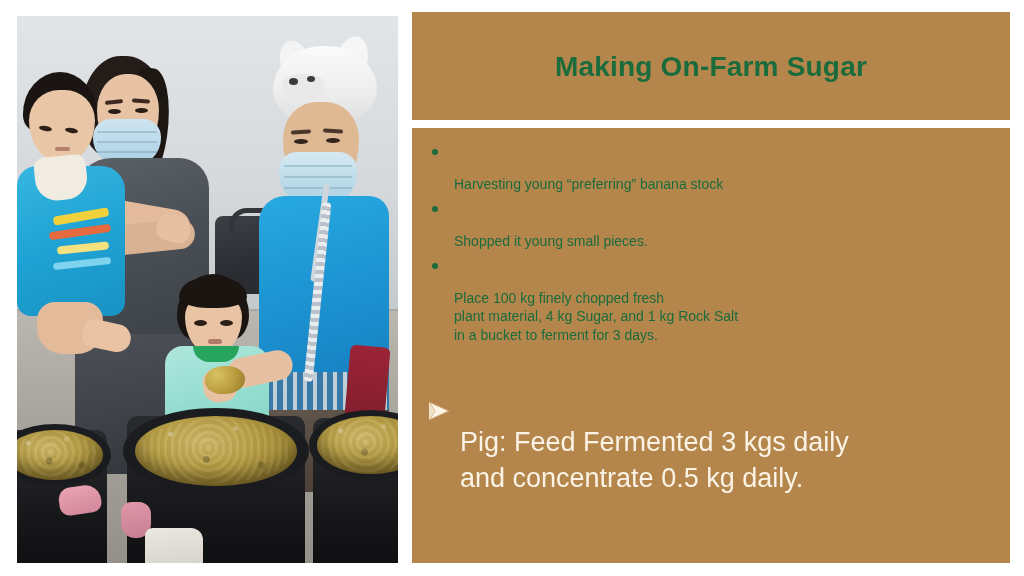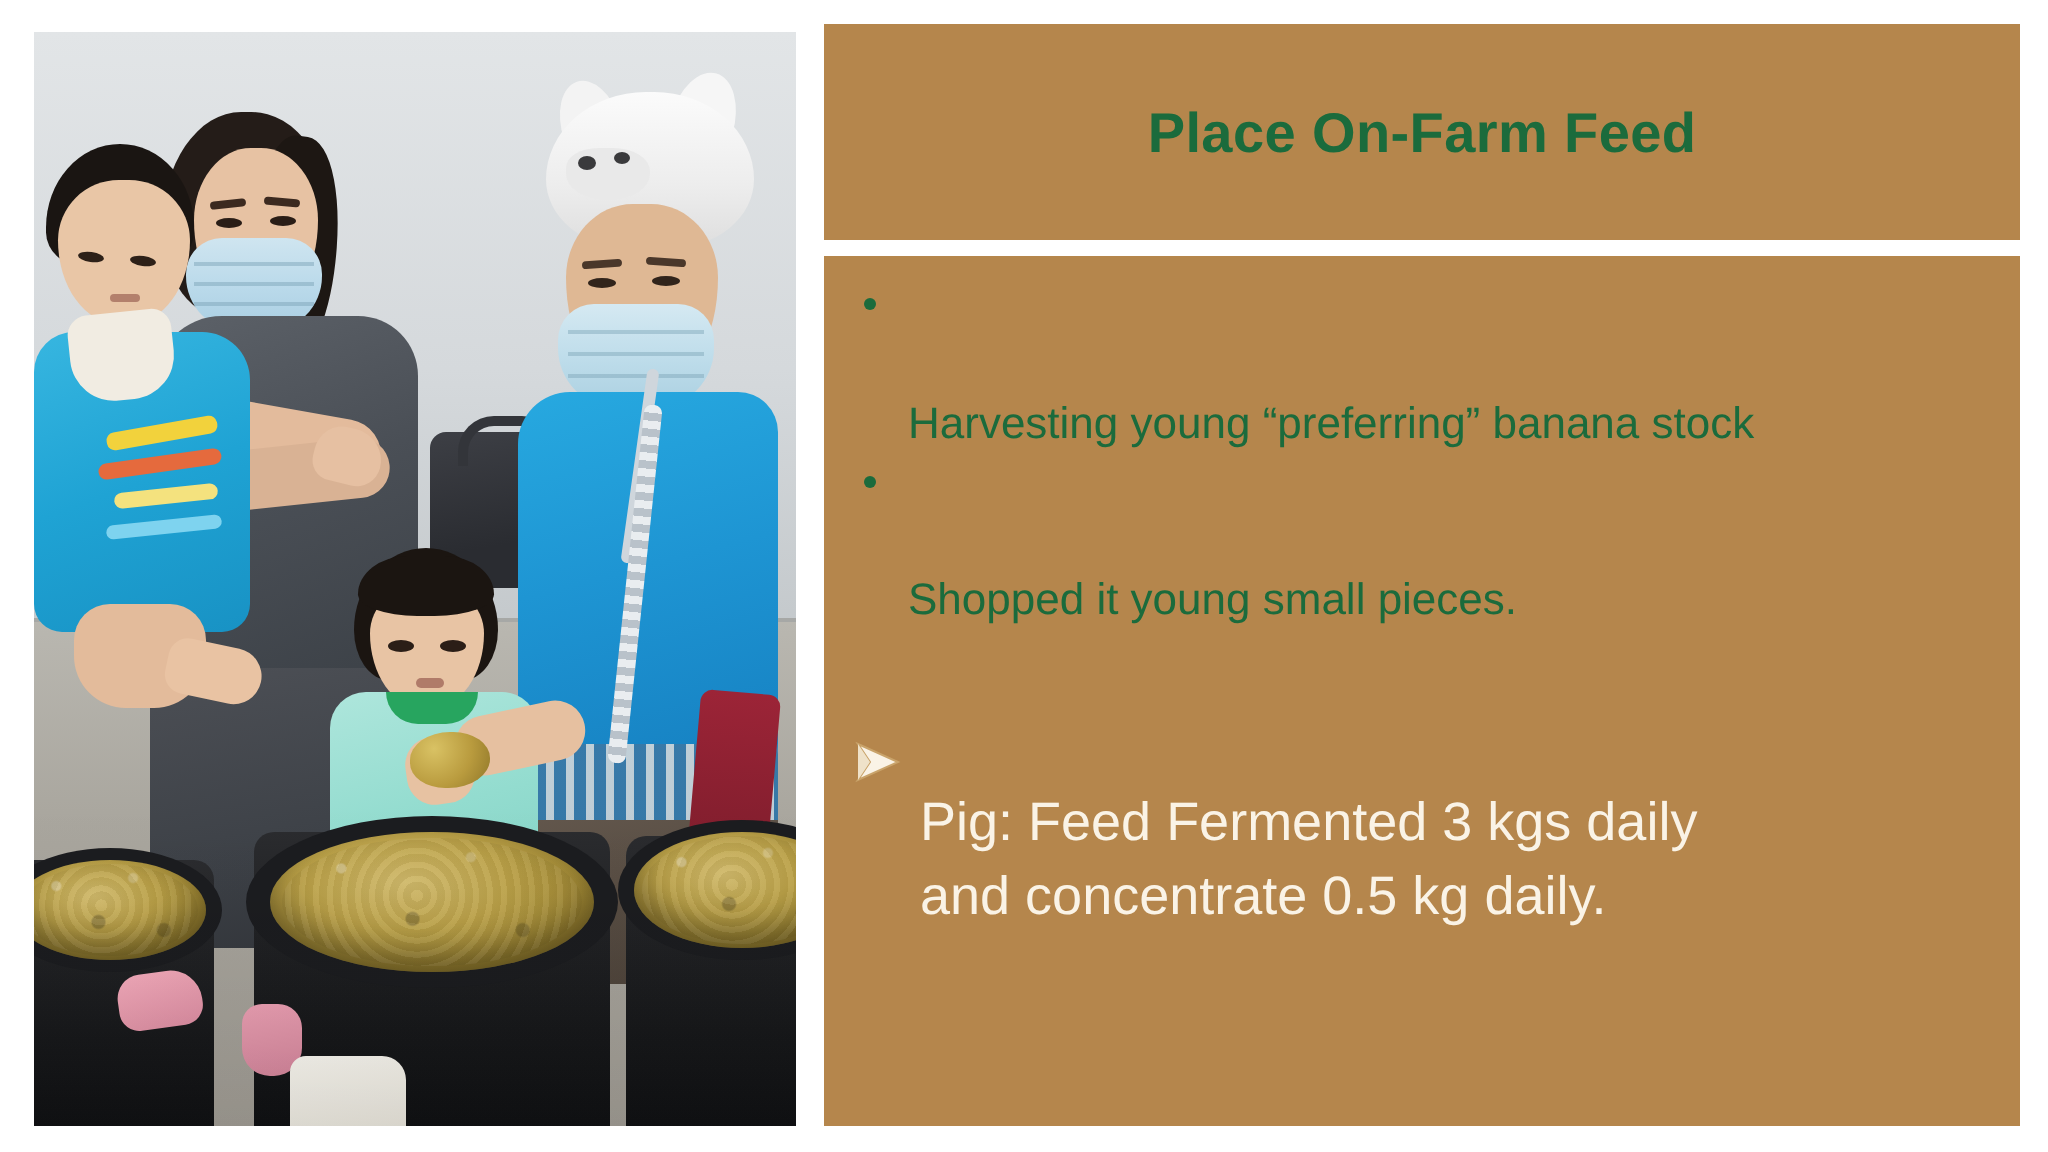--- a/index.html
+++ b/index.html
@@ -401,21 +401,21 @@
   }
 
   ul.lvl1 {
     list-style: none;
     margin: 0;
     padding: 0;
   }
   li.dot-item {
     position: relative;
     color: #1b6b3c;
-    font-size: 22px;
+    font-size: 14px;
     line-height: 1.33;
     padding-left: 34px;
     margin: 0 0 1px 0;
     white-space: pre-line;
   }
   li.dot-item > .dot {
     position: absolute;
     left: 12px;
     top: 11px;
     width: 6px;
@@ -541,33 +541,39 @@
 
       <div class="pink-shoe sh"></div>
       <div class="pink-shoe2 sh"></div>
       <div class="white-cloth sh"></div>
 
       <div class="photo-shade"></div>
     </div>
   </div>
 
   <div class="title-panel">
-    <div class="title-en">Place On-Farm Feed</div>
+    <div class="title-en">Making On-Farm Sugar</div>
   </div>
 
   <div class="body-panel">
 
     <ul class="lvl1">
       <li class="dot-item">
         <span class="dot"></span>
         <span>Harvesting young “preferring” banana stock</span>
       </li>
       <li class="dot-item">
         <span class="dot"></span>
         <span>Shopped it young small pieces.</span>
+      </li>
+      <li class="dot-item">
+        <span class="dot"></span>
+        <span>Place 100 kg finely chopped fresh
+plant material, 4 kg Sugar, and 1 kg Rock Salt
+in a bucket to ferment for 3 days.</span>
       </li>
     </ul>
 
     <ul class="lvl2">
       <li class="arrow-item">
         <span class="arrow">
           <svg width="26" height="22" viewBox="0 0 26 22" aria-hidden="true">
             <path d="M3 2 L23 11 L3 20 L9 11 Z" fill="#faf3e6" stroke="#c9a36a" stroke-width="1"></path>
             <path d="M3 2 L9 11 L3 20 Z" fill="#efe2c9"></path>
           </svg>

